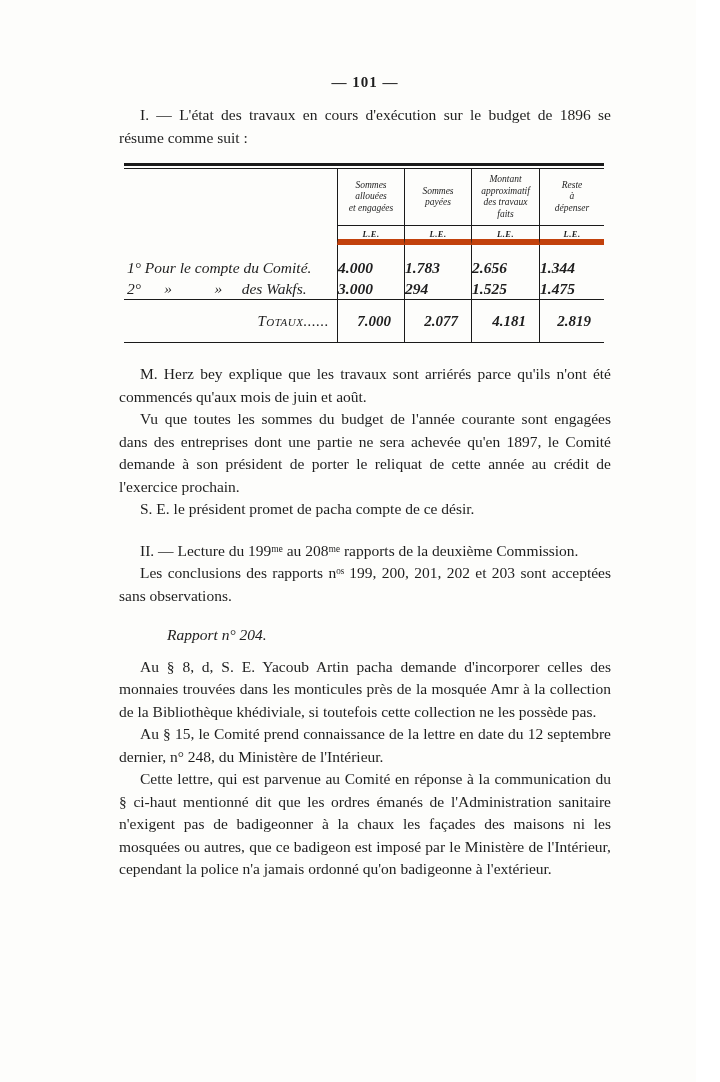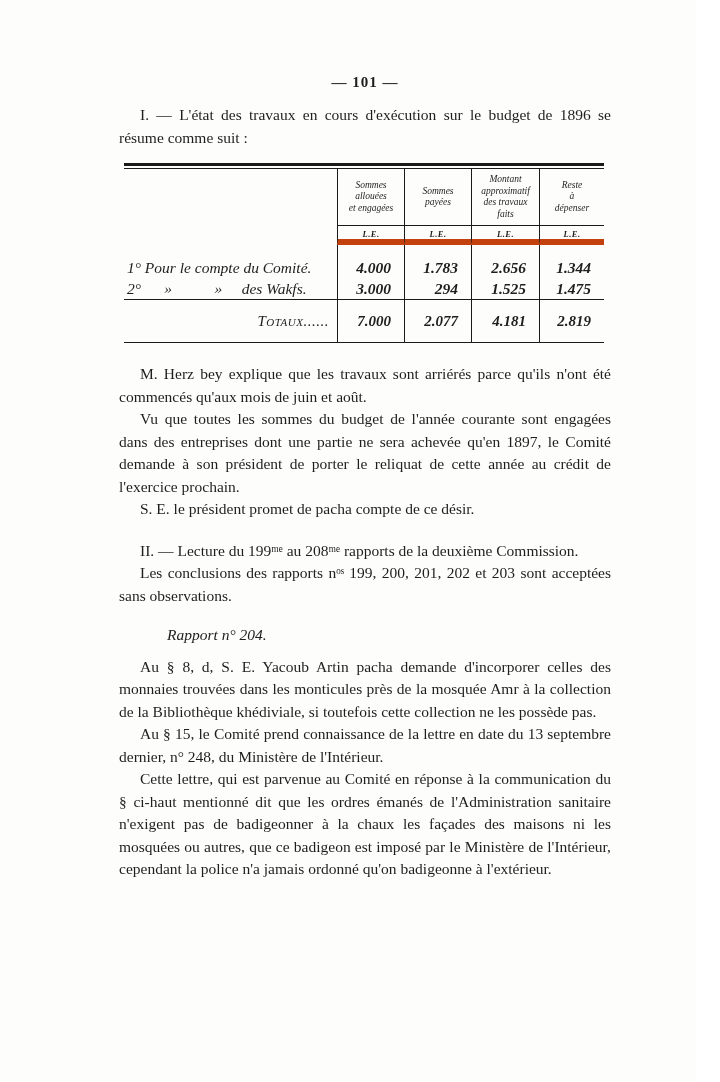--- a/index.html
+++ b/index.html
@@ -65,21 +65,21 @@
     text-align: center;
     font-size: 8.5px;
     line-height: 17px;
     font-weight: bold;
     letter-spacing: 0.5px;
   }
   .tdata .tcell { line-height: 21px; font-size: 15.5px; }
   .tdata.first .tcell { padding-top: 12px; }
   .rowlabel { padding-left: 3px; white-space: nowrap; overflow: hidden; }
   .val {
-    text-align: right;
+    text-align: left;
     padding-right: 13px;
     font-weight: bold;
     font-size: 15px;
   }
   .ttotal {
     border-top: 1px solid #1a1a1a;
     height: 42px;
     align-items: center;
   }
   .ttotal .num { height: 100%; display: flex; align-items: center; justify-content: flex-end; }
@@ -169,17 +169,17 @@
     <p>M. Herz bey explique que les travaux sont arriérés parce qu'ils n'ont été commencés qu'aux mois de juin et août.</p>
     <p>Vu que toutes les sommes du budget de l'année courante sont engagées dans des entreprises dont une partie ne sera achevée qu'en 1897, le Comité demande à son président de porter le reliquat de cette année au crédit de l'exercice prochain.</p>
     <p>S. E. le président promet de pacha compte de ce désir.</p>
 
     <p class="sp-before">II. — Lecture du 199ᵐᵉ au 208ᵐᵉ rapports de la deuxième Commission.</p>
     <p>Les conclusions des rapports nᵒˢ 199, 200, 201, 202 et 203 sont acceptées sans observations.</p>
 
     <p class="rapport">Rapport n° 204.</p>
 
     <p>Au § 8, d, S. E. Yacoub Artin pacha demande d'incorporer celles des monnaies trouvées dans les monticules près de la mosquée Amr à la collection de la Bibliothèque khédiviale, si toutefois cette collection ne les possède pas.</p>
-    <p>Au § 15, le Comité prend connaissance de la lettre en date du 13 septembre dernier, n° 248, du Ministère de l'Intérieur.</p>
+    <p>Au § 15, le Comité prend connaissance de la lettre en date du 12 septembre dernier, n° 248, du Ministère de l'Intérieur.</p>
     <p>Cette lettre, qui est parvenue au Comité en réponse à la communication du § ci-haut mentionné dit que les ordres émanés de l'Administration sanitaire n'exigent pas de badigeonner à la chaux les façades des maisons ni les mosquées ou autres, que ce badigeon est imposé par le Ministère de l'Intérieur, cependant la police n'a jamais ordonné qu'on badigeonne à l'extérieur.</p>
 
   </div>
 </div>
 
 </body></html>

